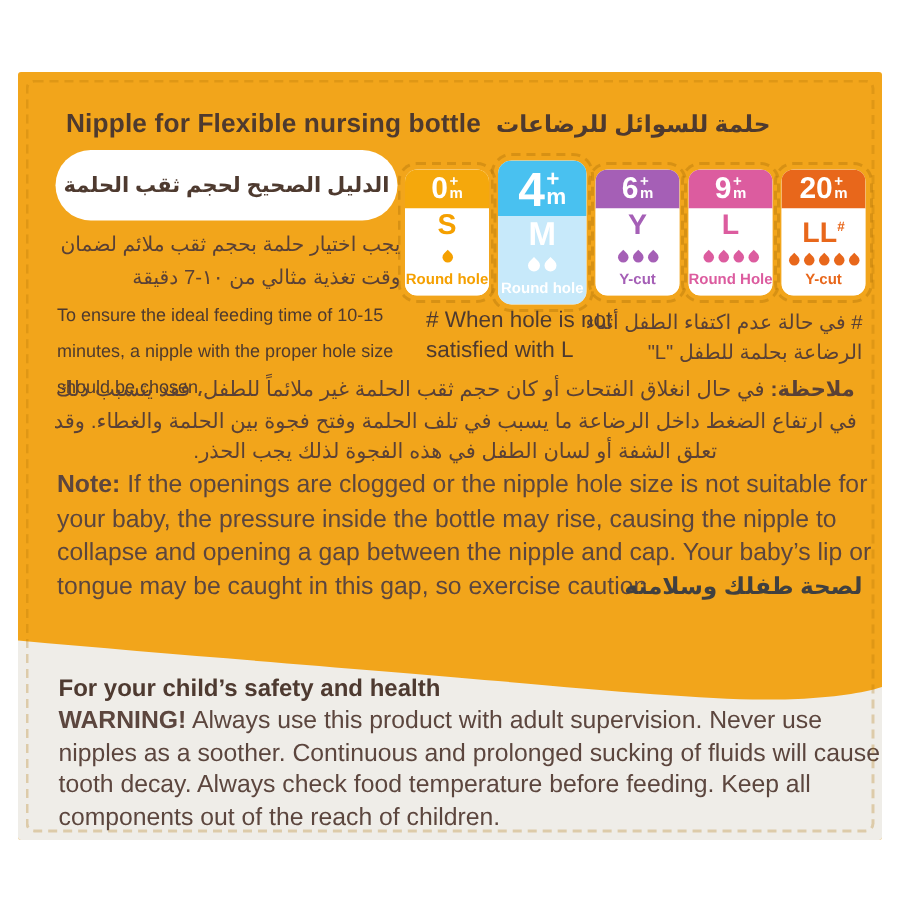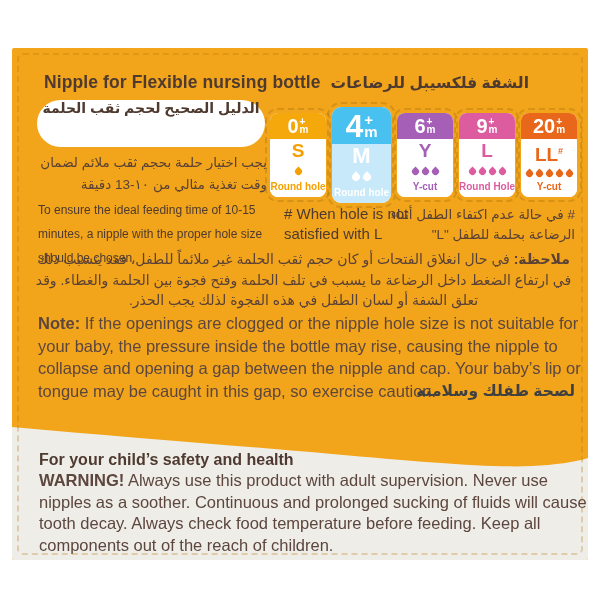--- a/index.html
+++ b/index.html
@@ -11,21 +11,21 @@
   .stage{position:relative;width:600px;height:600px;background:#fff;}
   .panel{position:absolute;left:12px;top:48px;width:576px;height:512px;
     background:var(--orange);overflow:hidden;border-radius:2px;}
   .panel::before{content:"";position:absolute;inset:5px;border:2px dashed rgba(176,115,10,.28);
     border-radius:6px;pointer-events:none;z-index:4;}
   .abs{position:absolute;z-index:3;}
   .title-row{left:32px;top:24px;display:flex;align-items:baseline;gap:10px;white-space:nowrap;}
   .title-en{font-size:17.5px;font-weight:bold;letter-spacing:.1px;}
   .title-ar{font-size:15.5px;font-weight:bold;direction:rtl;}
   .pill{left:25px;top:52px;width:228px;height:47px;background:#fff;border-radius:24px;
-    display:flex;flex-direction:column;align-items:center;justify-content:flex-start;line-height:1.25;}
+    display:flex;flex-direction:column;align-items:center;justify-content:center;line-height:1.25;}
   .pill .ar{font-size:14px;font-weight:bold;direction:rtl;}
   .pill .en{font-size:16px;font-weight:bold;}
   .intro-ar{left:25px;top:104px;width:230px;direction:rtl;text-align:right;
     font-size:13.5px;line-height:22px;color:#5A4136;}
   .intro-en{left:26px;top:150px;width:244px;font-size:12px;line-height:24px;color:var(--ink);}
   
   .cards{left:258px;top:59px;width:312px;height:96px;display:flex;gap:6px;align-items:center;z-index:3;}
   .card{position:relative;width:56px;height:84px;background:#fff;border-radius:8px;overflow:hidden;
     display:flex;flex-direction:column;outline:2px dashed rgba(176,115,10,.4);outline-offset:3px;}
   .card .hdr{height:26px;background:var(--hc);color:#fff;display:flex;align-items:center;justify-content:center;}
@@ -62,28 +62,28 @@
   b{font-weight:bold;}
 </style>
 </head>
 <body>
 
 <div class="stage">
   <div class="panel">
 
     <div class="abs title-row">
       <span class="title-en">Nipple for Flexible nursing bottle</span>
-      <span class="title-ar">الشفة فلكسيبل للرضاعات</span>
+      <span class="title-ar">حلمة للسوائل للرضاعات</span>
     </div>
 
     <div class="abs pill">
       <div class="ar">الدليل الصحيح لحجم ثقب الحلمة</div>
     </div>
 
-    <div class="abs intro-ar">يجب اختيار حلمة بحجم ثقب ملائم لضمان وقت تغذية مثالي من ١٠-13 دقيقة</div>
+    <div class="abs intro-ar">يجب اختيار حلمة بحجم ثقب ملائم لضمان وقت تغذية مثالي من ١٠-7 دقيقة</div>
     <div class="abs intro-en">To ensure the ideal feeding time of 10-15 minutes, a nipple with the proper hole size should be chosen.</div>
 
     <div class="abs cards">
       <div class="card" style="--hc: #F5A80C; --bc: #FFFFFF; --tc: #F5A000;">
         <div class="hdr">
             <span class="num">0</span>
             <span class="stack">
               <i>+</i>
               <i>m</i>
             </span>

